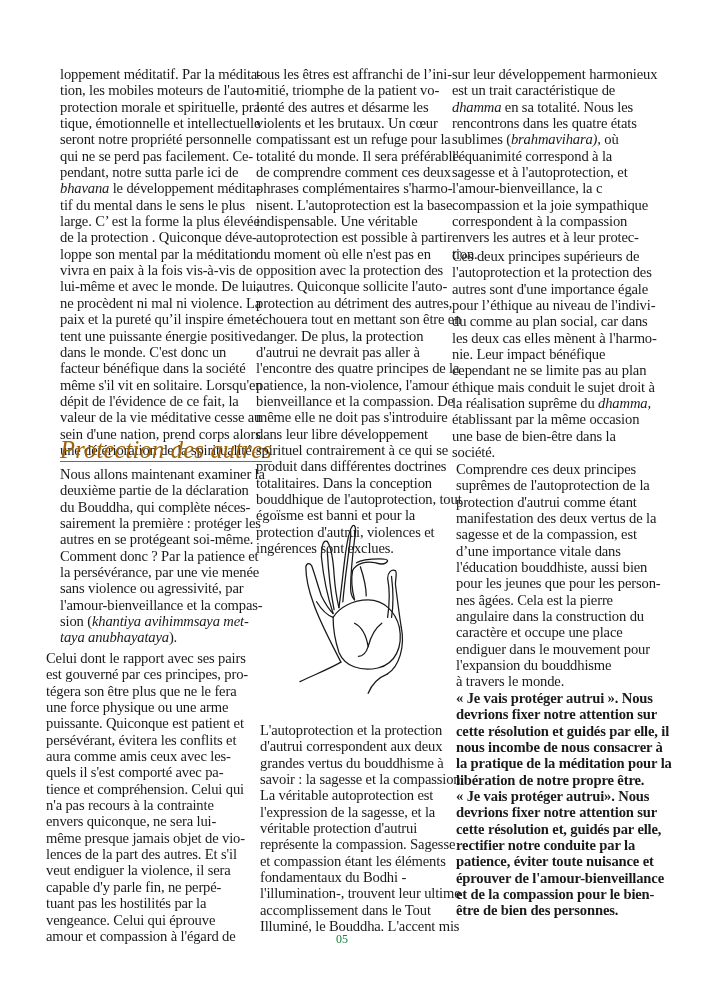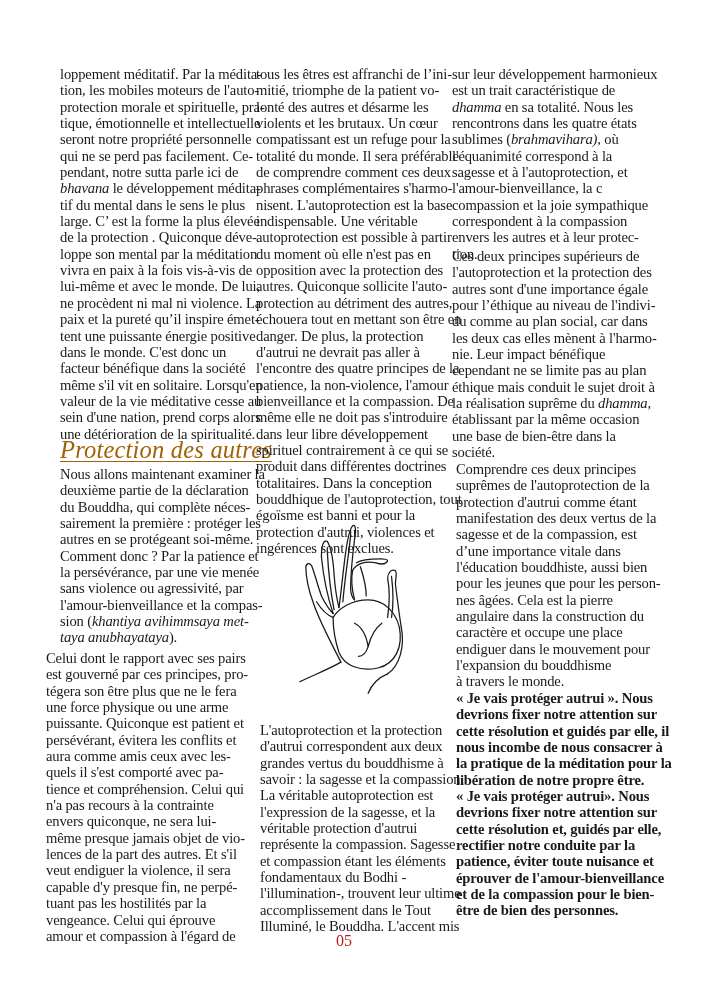--- a/index.html
+++ b/index.html
@@ -13,21 +13,21 @@
   .heading { position:absolute; left:60px; top:436px; font-size:24.5px; font-style:italic;
              text-decoration:underline; text-decoration-thickness:1px; text-underline-offset:3px;
              letter-spacing:0.2px; color:#a16207; white-space:nowrap; }
   #col1b { left:60px; top:466px; width:192px; }
   #col1c { left:46px; top:650px; width:192px; }
   #col2b { left:260px; top:722px; width:196px; }
   #col3b { left:452px; top:248px; width:200px; }
   #col3c { left:456px; top:461px; width:200px; }
   #col3d { left:456px; top:690px; width:200px;font-weight:bold; }
   .figure { position:absolute; left:263px; top:520px; width:185px; height:185px; }
-  .pagenum { position:absolute; left:336px; top:932px; font-size:16px; color:#b91c1c; }
+  .pagenum { position:absolute; left:336px; top:932px; font-size:12px; color:#15803d; }
   i { font-style:italic; }
 </style>
 </head>
 <body>
 
 <div class="col" id="col1">
     <span class="ln">loppement méditatif. Par la médita-</span>
     <span class="ln">tion, les mobiles moteurs de l'auto-</span>
     <span class="ln">protection morale et spirituelle, pra-</span>
     <span class="ln">tique, émotionnelle et intellectuelle</span>
@@ -40,20 +40,21 @@
     <span class="ln">de la protection . Quiconque déve-</span>
     <span class="ln">loppe son mental par la méditation</span>
     <span class="ln">vivra en paix à la fois vis-à-vis de</span>
     <span class="ln">lui-même et avec le monde. De lui,</span>
     <span class="ln">ne procèdent ni mal ni violence. La</span>
     <span class="ln">paix et la pureté qu’il inspire émet-</span>
     <span class="ln">tent une puissante énergie positive</span>
     <span class="ln">dans le monde. C'est donc un</span>
     <span class="ln">facteur bénéfique dans la société</span>
     <span class="ln">même s'il vit en solitaire. Lorsqu'en</span>
+    <span class="ln">dépit de l'évidence de ce fait, la</span>
     <span class="ln">valeur de la vie méditative cesse au</span>
     <span class="ln">sein d'une nation, prend corps alors</span>
     <span class="ln">une détérioration de la spiritualité.</span>
   </div>
 <div class="heading">Protection des autres</div>
 <div class="col" id="col1b">
     <span class="ln">Nous allons maintenant examiner la</span>
     <span class="ln">deuxième partie de la déclaration</span>
     <span class="ln">du Bouddha, qui complète néces-</span>
     <span class="ln">sairement la première : protéger les</span>
@@ -73,21 +74,21 @@
     <span class="ln">puissante. Quiconque est patient et</span>
     <span class="ln">persévérant, évitera les conflits et</span>
     <span class="ln">aura comme amis ceux  avec les-</span>
     <span class="ln">quels il s'est comporté avec pa-</span>
     <span class="ln">tience et compréhension. Celui qui</span>
     <span class="ln">n'a pas recours à la contrainte</span>
     <span class="ln">envers  quiconque, ne sera lui-</span>
     <span class="ln">même presque jamais objet de vio-</span>
     <span class="ln">lences de la part des autres. Et s'il</span>
     <span class="ln">veut endiguer la violence, il sera</span>
-    <span class="ln">capable d'y presque fin, ne perpé-</span>
+    <span class="ln">capable d'y parle fin, ne perpé-</span>
     <span class="ln">tuant pas  les hostilités par la</span>
     <span class="ln">vengeance. Celui qui éprouve</span>
     <span class="ln">amour et compassion à l'égard de</span>
   </div>
 
 <div class="col" id="col2">
     <span class="ln">tous les êtres est affranchi de l’ini-</span>
     <span class="ln">mitié, triomphe de la patient vo-</span>
     <span class="ln">lonté des autres et désarme les</span>
     <span class="ln">violents et les brutaux. Un cœur</span>

